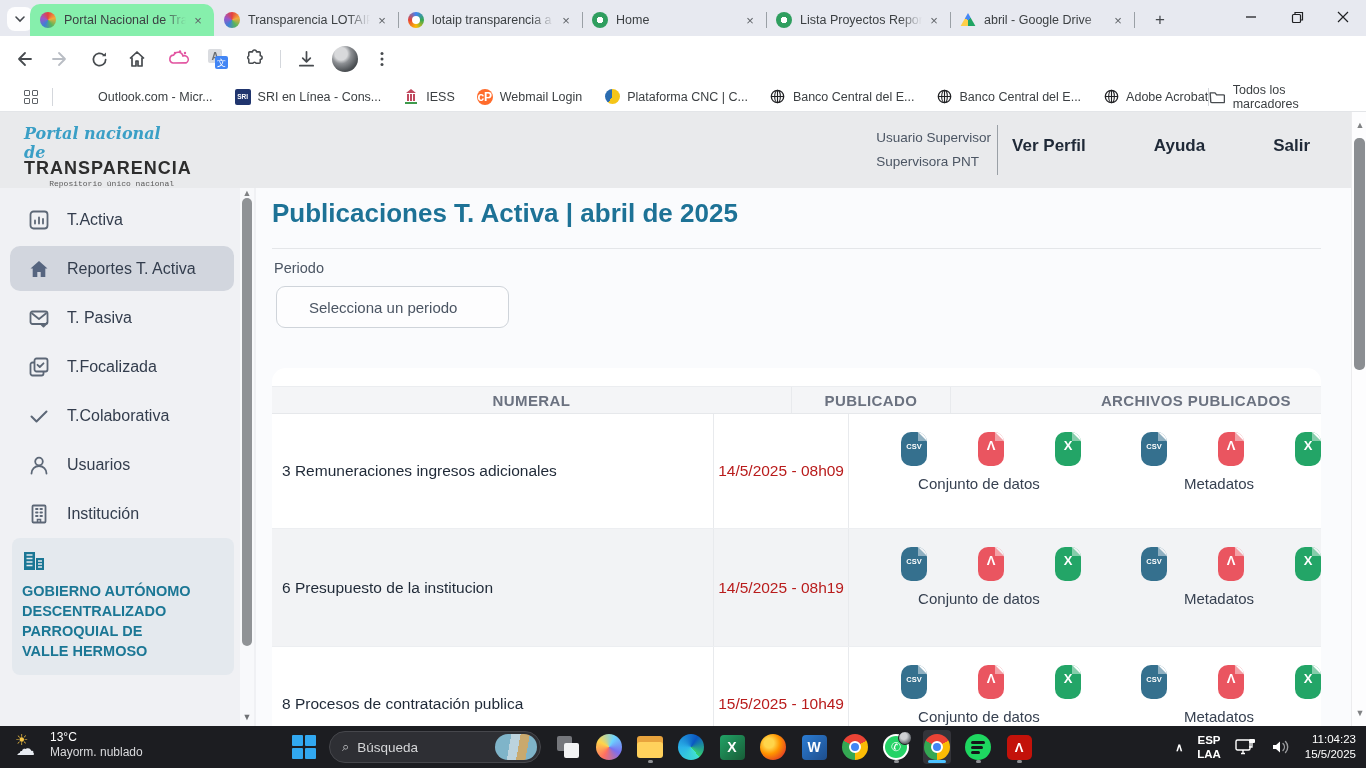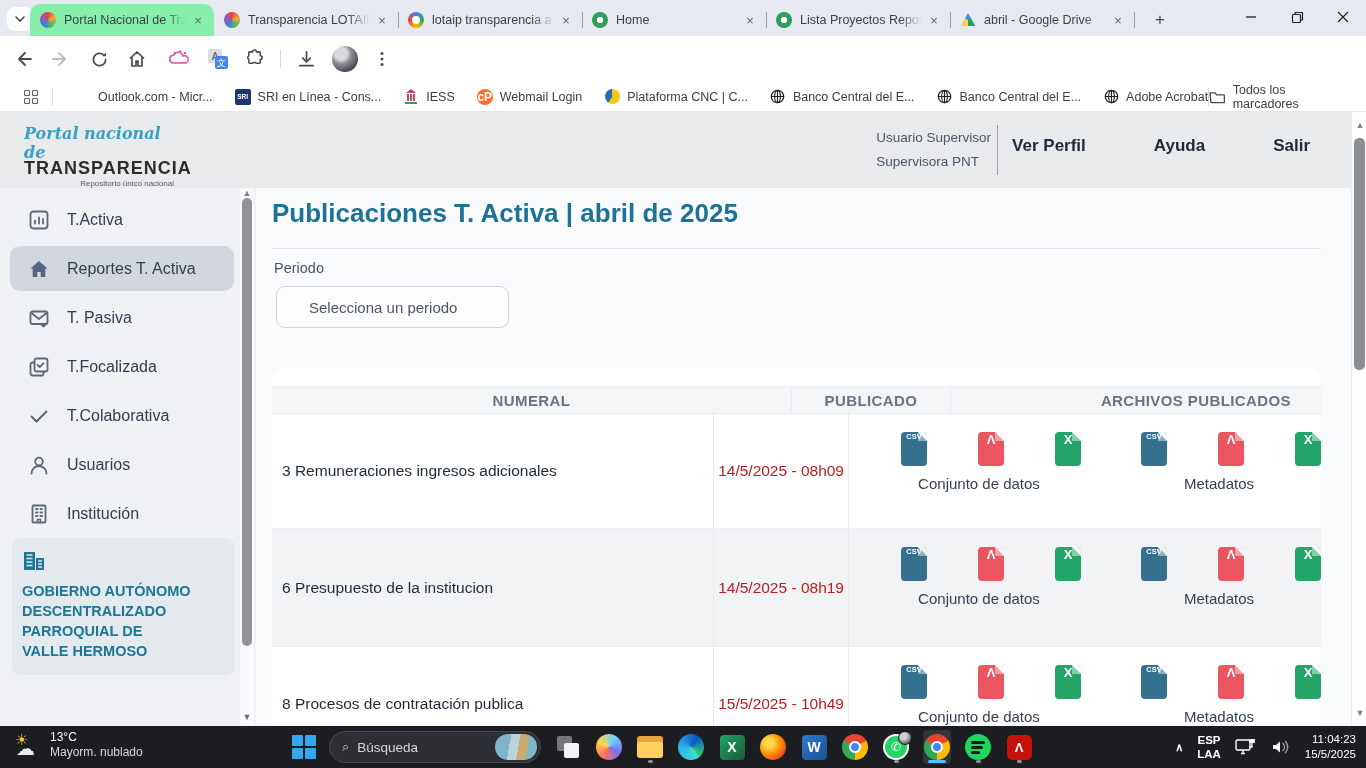--- a/index.html
+++ b/index.html
@@ -44,21 +44,21 @@
   .cnc-circ { width:15px; height:15px; border-radius:50%; background:conic-gradient(#f5c518 0 60%,#2b6cb0 0 100%); }
   .bm-spacer { flex:1; }
   .bm-right { display:flex; align-items:center; gap:8px; margin-right:14px; }
 
   
   .page { position:absolute; left:0; top:112px; width:1366px; height:614px; background:#fafbfd; overflow:hidden; }
   .site-header { position:absolute; left:0; top:0; width:1366px; height:76px; background:#e9eaec; }
   .logo { position:absolute; left:24px; top:12px; width:150px; }
   .logo-l1 { font-family:"DejaVu Serif", serif; font-style:italic; font-weight:bold; font-size:16px; color:#3a9fc6; }
   .logo-l2 { font-size:18px; font-weight:bold; color:#2d2d2d; letter-spacing:1px; margin-top:-4px; }
-  .logo-l3 { font-size:8px; color:#5a5a5a; text-align:right; }
+  .logo-l3 { font-size:8px; color:#5a5a5a; text-align:right;font-family:Liberation Mono, monospace; }
   .hdr-user { position:absolute; right:375px; top:14px; text-align:left; font-size:13.5px; color:#4b5563; line-height:24px; }
   .hdr-vline { position:absolute; right:368px; top:13px; width:1px; height:50px; background:#9aa0a6; }
   .hdr-links { position:absolute; right:56px; top:24px; display:flex; gap:68px; font-size:17px; font-weight:bold; color:#1f2937; }
 
   .sidebar { position:absolute; left:0; top:76px; width:256px; height:538px; background:#f0f1f4; }
   .nav { padding-top:7px; }
   .nav-item { position:relative; height:49px; display:flex; align-items:center; padding-left:28px; gap:17px; font-size:16px; color:#333d4d; }
   .nav-item.selected::before { content:""; position:absolute; left:10px; right:22px; top:2px; bottom:2px; background:#d2d6de; border-radius:10px; }
   .nav-item > * { position:relative; }
   .inst-card { margin:0 22px 0 12px; background:#e4e9ee; border-radius:8px; padding:12px 10px 14px 10px; }
@@ -81,21 +81,21 @@
   .thead .col2 { display:flex; align-items:center; justify-content:center; }
   .thead .col3 { display:flex; align-items:center; justify-content:flex-end; padding-right:30px; }
   .trow { display:flex; height:115px; border-bottom:1px solid #eceef1; --cellbg:#ffffff; }
   .trow.alt { background:#f2f3f5; --cellbg:#f2f3f5; height:118px; }
   .trow .col1 { display:flex; align-items:center; padding-left:10px; font-size:15.5px; color:#1f2937; }
   .trow .col2 { display:flex; align-items:center; justify-content:center; font-size:15.5px; color:#b91c1c; }
   .trow .col3 { padding:18px 0 0 28px; display:flex; gap:36px; }
   .fgroup { display:flex; flex-direction:column; align-items:center; }
   .ficons { display:flex; gap:27px; }
   .fgroup-label { margin-top:9px; font-size:15px; color:#374151; }
-  .file-icon { position:relative; width:26px; height:34px; border-radius:4px; color:#fff; display:flex; align-items:flex-start; justify-content:center; overflow:hidden;margin-left:24px; }
+  .file-icon { position:relative; width:26px; height:34px; border-radius:10px; color:#fff; display:flex; align-items:center; justify-content:center; overflow:hidden;margin-left:24px; }
   .file-icon::before { content:""; position:absolute; top:0; right:0; border-top:9px solid var(--cellbg); border-left:9px solid rgba(255,255,255,.45); }
   .fi-csv { background:#35708e; font-size:7.5px; font-weight:bold; padding-bottom:5px; }
   .fi-pdf { background:#ea5560; font-size:13px; font-weight:bold; padding-bottom:7px; }
   .fi-xls { background:#23a567; font-size:13px; font-weight:bold; padding-bottom:7px; }
 
   .page-scroll { position:absolute; right:0; top:0; width:15px; height:614px; background:#fdfdfe; border-left:1px solid #ececee; }
   .page-thumb { position:absolute; left:2px; top:26px; width:11px; height:232px; background:#8b8e92; border-radius:5px; }
 
   
   .taskbar { position:absolute; left:0; top:726px; width:1366px; height:42px; background:#1c1d21; color:#fff; }

